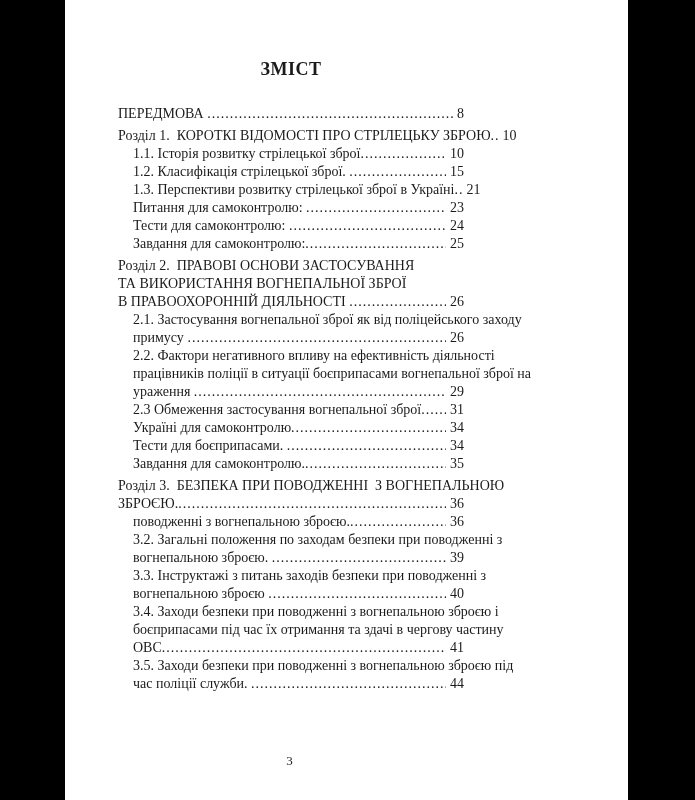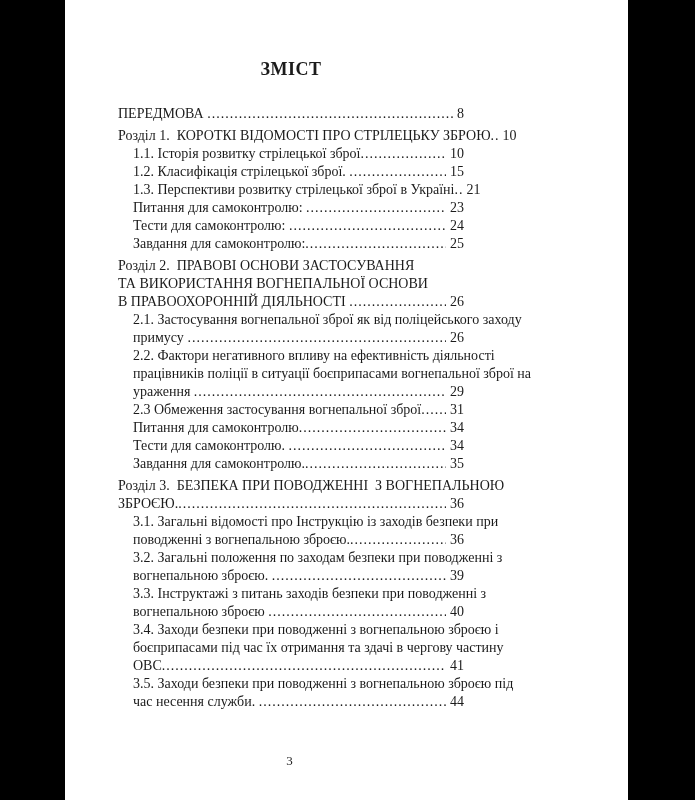--- a/index.html
+++ b/index.html
@@ -129,21 +129,21 @@
         <div class="toc-line indent">
     <span class="toc-text">Завдання для самоконтролю:</span>
     <span class="toc-dots"></span>
     <span class="toc-page">25</span>
   </div>
         <div class="toc-line section-gap">
     <span class="toc-text">Розділ 2.  ПРАВОВІ ОСНОВИ ЗАСТОСУВАННЯ</span>
 
   </div>
         <div class="toc-line">
-    <span class="toc-text">ТА ВИКОРИСТАННЯ ВОГНЕПАЛЬНОЇ ОСНОВИ</span>
+    <span class="toc-text">ТА ВИКОРИСТАННЯ ВОГНЕПАЛЬНОЇ ЗБРОЇ</span>
 
   </div>
         <div class="toc-line">
     <span class="toc-text">В ПРАВООХОРОННІЙ ДІЯЛЬНОСТІ </span>
     <span class="toc-dots"></span>
     <span class="toc-page">26</span>
   </div>
         <div class="toc-line indent">
     <span class="toc-text">2.1. Застосування вогнепальної зброї як від поліцейського заходу</span>
 
@@ -165,48 +165,44 @@
     <span class="toc-text">ураження </span>
     <span class="toc-dots"></span>
     <span class="toc-page">29</span>
   </div>
         <div class="toc-line indent">
     <span class="toc-text">2.3 Обмеження застосування вогнепальної зброї</span>
     <span class="toc-dots"></span>
     <span class="toc-page">31</span>
   </div>
         <div class="toc-line indent">
-    <span class="toc-text">Питання для самоконтролю</span>
+    <span class="toc-text">Україні для самоконтролю</span>
     <span class="toc-dots"></span>
     <span class="toc-page">34</span>
   </div>
         <div class="toc-line indent">
-    <span class="toc-text">Тести для самоконтролю. </span>
+    <span class="toc-text">Тести для боєприпасами. </span>
     <span class="toc-dots"></span>
     <span class="toc-page">34</span>
   </div>
         <div class="toc-line indent">
     <span class="toc-text">Завдання для самоконтролю.</span>
     <span class="toc-dots"></span>
     <span class="toc-page">35</span>
   </div>
         <div class="toc-line section-gap">
     <span class="toc-text">Розділ 3.  БЕЗПЕКА ПРИ ПОВОДЖЕННІ  З ВОГНЕПАЛЬНОЮ</span>
 
   </div>
         <div class="toc-line">
     <span class="toc-text">ЗБРОЄЮ.</span>
     <span class="toc-dots"></span>
     <span class="toc-page">36</span>
   </div>
         <div class="toc-line indent">
-    <span class="toc-text">3.1. Загальні відомості про Інструкцію із заходів безпеки при</span>
-
-  </div>
-        <div class="toc-line indent">
     <span class="toc-text">поводженні з вогнепальною зброєю.</span>
     <span class="toc-dots"></span>
     <span class="toc-page">36</span>
   </div>
         <div class="toc-line indent">
     <span class="toc-text">3.2. Загальні положення по заходам безпеки при поводженні з</span>
 
   </div>
         <div class="toc-line indent">
     <span class="toc-text">вогнепальною зброєю. </span>
@@ -233,20 +229,20 @@
         <div class="toc-line indent">
     <span class="toc-text">ОВС</span>
     <span class="toc-dots"></span>
     <span class="toc-page">41</span>
   </div>
         <div class="toc-line indent">
     <span class="toc-text">3.5. Заходи безпеки при поводженні з вогнепальною зброєю під</span>
 
   </div>
         <div class="toc-line indent">
-    <span class="toc-text">час несення служби. </span>
+    <span class="toc-text">час поліції служби. </span>
     <span class="toc-dots"></span>
     <span class="toc-page">44</span>
   </div>
       </div>
     <div class="folio">3</div>
   </div>
 </div>
 
 </body></html>

